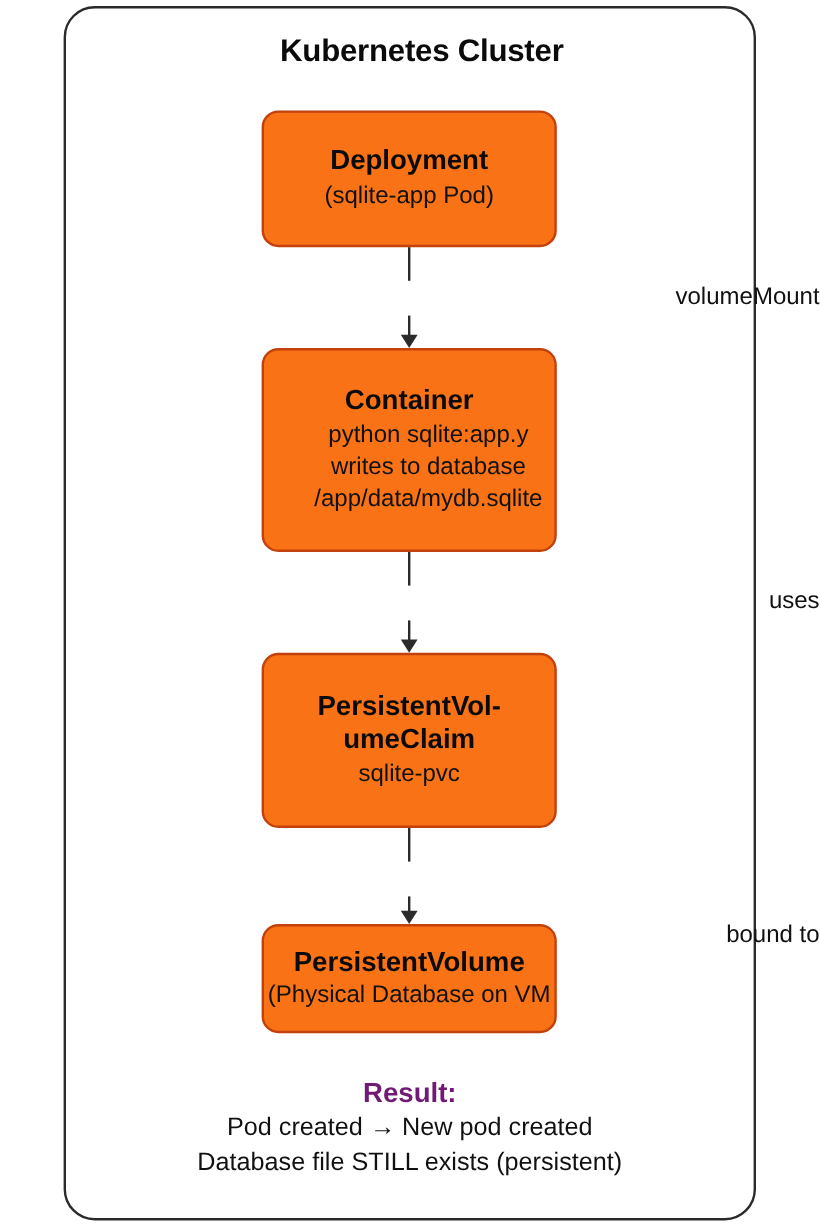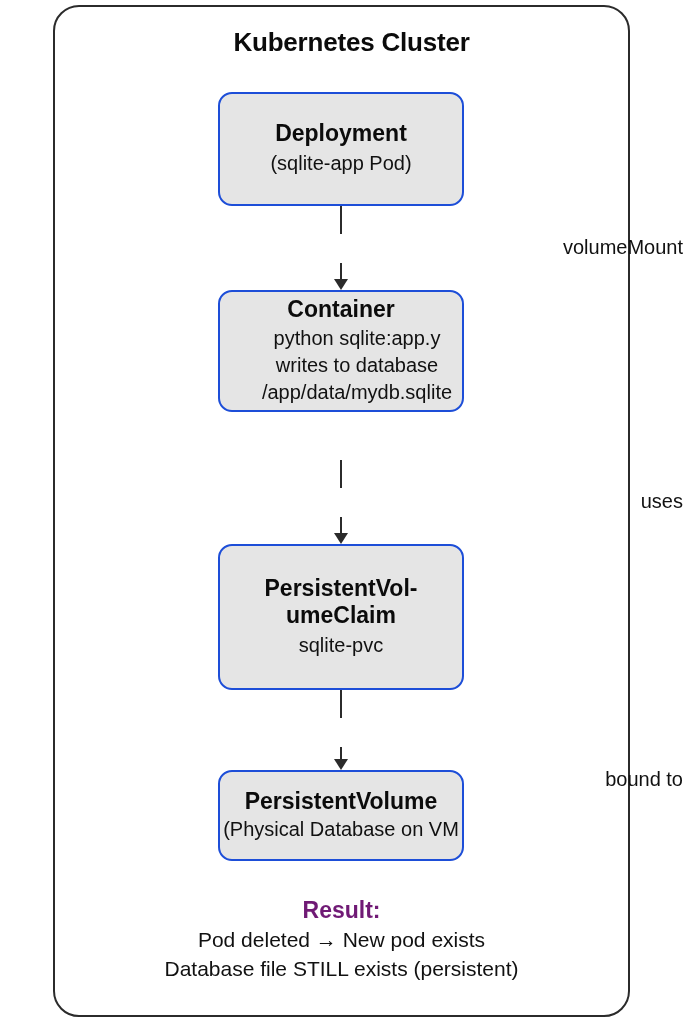--- a/index.html
+++ b/index.html
@@ -31,23 +31,23 @@
     letter-spacing:-0.2px;
     color:#0b0b0b;
     padding-left:20px;
   }
 
   
   .node {
     position:absolute;
     left:218px;
     width:246px;
-    border:2px solid #1d4ed8;
+    border:2px solid #c2410c;
     border-radius:14px;
-    background:#e5e5e5;
+    background:#f97316;
     text-align:center;
     display:flex;
     flex-direction:column;
     align-items:center;
     justify-content:center;
   }
   .node-title {
     font-size:23px;
     font-weight:bold;
     color:#0b0b0b;
@@ -59,21 +59,21 @@
     font-size:20px;
     font-weight:normal;
     color:#111111;
     line-height:1.28;
     white-space:nowrap;
   }
 
   #node-deployment { top:92px; height:114px; }
   #node-deployment .node-title { margin-bottom:4px; }
 
-  #node-container  { top:290px; height:122px; }
+  #node-container  { top:290px; height:170px; }
   #node-container .node-title { margin-bottom:3px; }
   #node-container .node-sub { line-height:1.33;margin-left:32px; }
 
   #node-pvc        { top:544px; height:146px; }
   #node-pvc .node-title { line-height:1.14; margin-bottom:5px; }
 
   #node-pv         { top:770px; height:91px; }
   #node-pv .node-title { margin-bottom:2px; }
 
   
@@ -168,17 +168,17 @@
     <div class="conn-head" style="top:759px;"></div>
   </div>
 
   <div class="node" id="node-pv">
     <div class="node-title">PersistentVolume</div>
     <div class="node-sub">(Physical Database on VM</div>
   </div>
 
   <div class="result" style="top:897px;">
     <div class="result-title">Result:</div>
-    <div class="result-line">Pod deleted → New pod exists</div>
+    <div class="result-line">Pod created → New pod created</div>
     <div class="result-line">Database file STILL exists (persistent)</div>
   </div>
 
 </div>
 
 </body></html>

